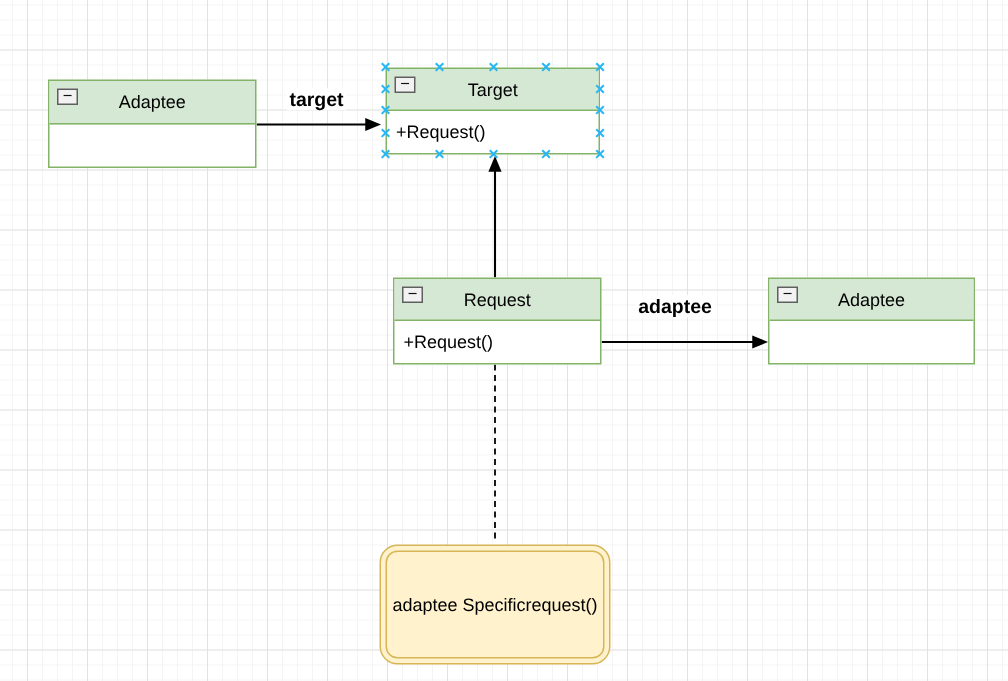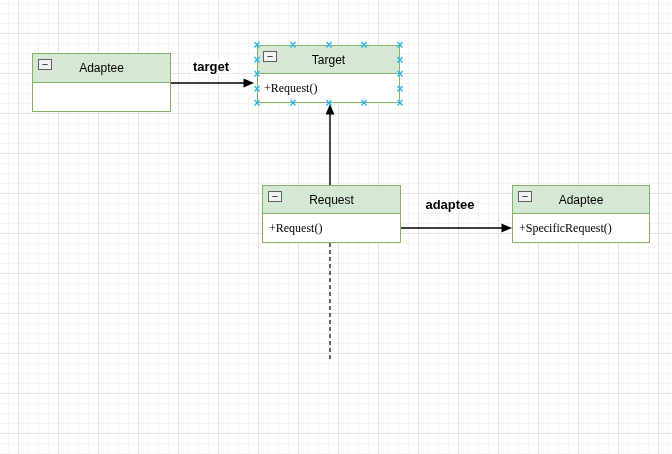--- a/index.html
+++ b/index.html
@@ -29,21 +29,21 @@
     position:relative;box-sizing:border-box;
     background:#d5e8d4;border-bottom:1px solid #82b366;
     display:flex;align-items:center;justify-content:center;
   }
   .collapse{
     position:absolute;left:5px;top:5px;width:14px;height:11px;
     box-sizing:border-box;border:1px solid #5f5f5f;background:#f2f2f2;
     font-size:11px;line-height:8px;text-align:center;color:#111;
     cursor:pointer;
   }
-  .uml-b{position:relative;box-sizing:border-box;font-family:Liberation Serif, serif;}
+  .uml-b{position:relative;box-sizing:border-box;}
   .method{
     position:absolute;left:6px;top:50%;transform:translateY(-50%);
     white-space:nowrap;
   }
   .edge-label{
     position:absolute;transform:translate(-50%,-50%);
     font-weight:bold;font-size:13px;color:#000;
     background:rgba(255,255,255,0.92);padding:0 2px;white-space:nowrap;
   }
   .cp{
@@ -129,22 +129,24 @@
     <div class="uml-b" style="height:28px">
       <span class="method">+Request()</span>
     </div>
   </div>
 
   <div class="uml" style="left:512px;top:185px;width:138px;height:58px">
     <div class="uml-h" style="height:28px">
       <span class="collapse">−</span>
       <span>Adaptee</span>
     </div>
-    <div class="uml-b" style="height:28px">
-      <span class="method">+SpecificRequest()</span>
-    </div>
   </div>
 
   <div class="edge-label" style="left:211px;top:66px">target</div>
   <div class="edge-label" style="left:450px;top:204px">adaptee</div>
 
+  <div class="note" style="left:253px;top:363px;width:154px;height:80px">
+    <div class="note-inner">
+      <span>adaptee Specificrequest()</span>
+    </div>
+  </div>
 
 </div>
 
 </body></html>

